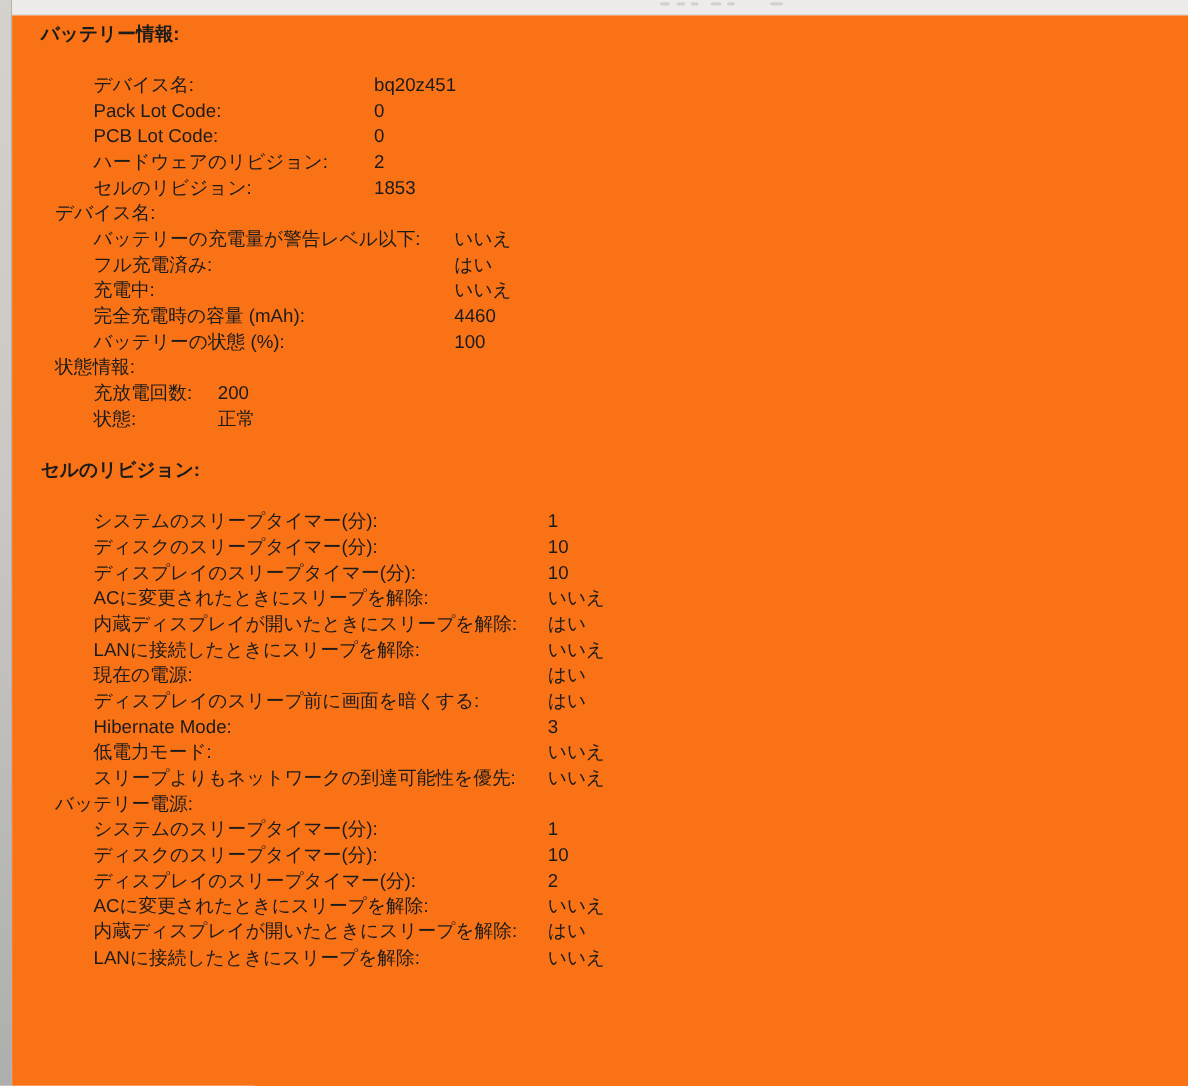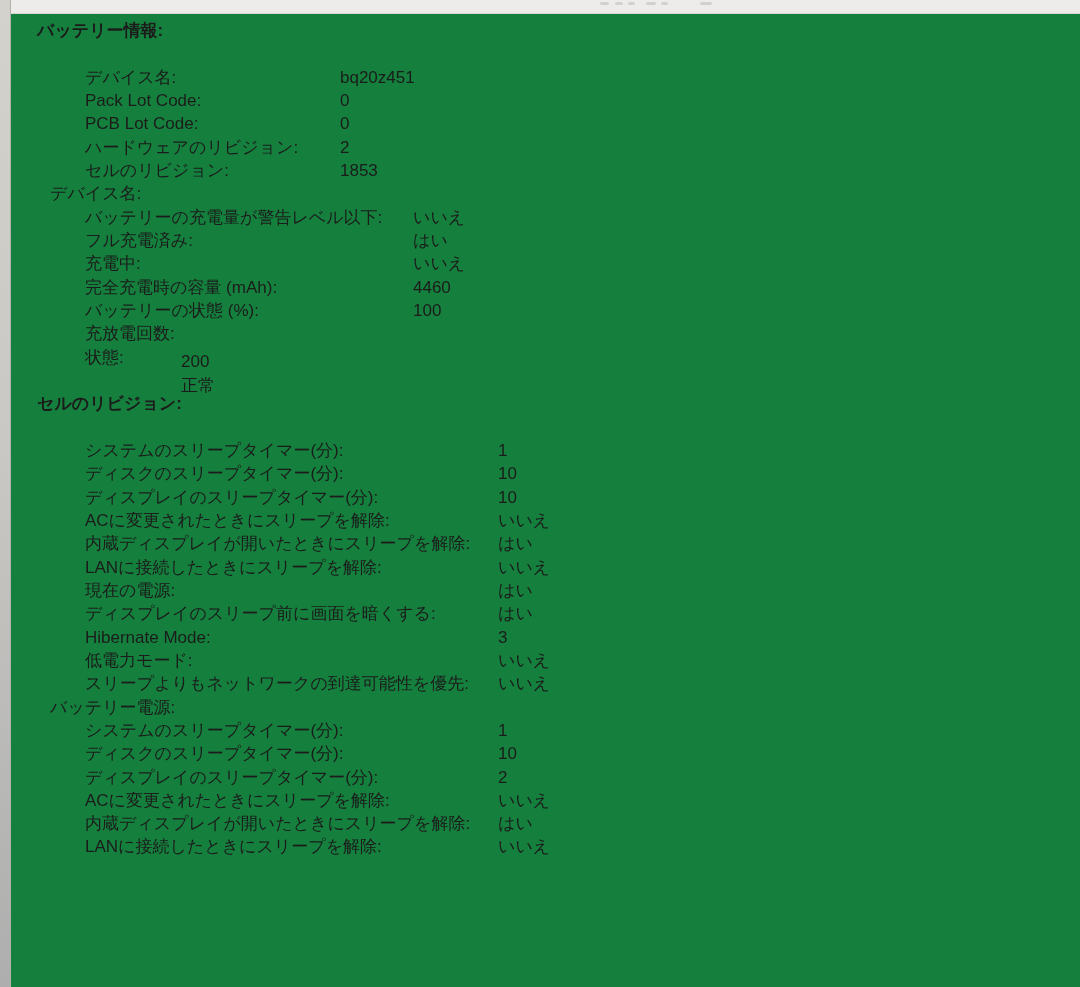--- a/index.html
+++ b/index.html
@@ -40,21 +40,21 @@
   .r2 { left: 604px; width: 8px; }
   .r3 { left: 617px; width: 7px; }
   .r4 { left: 635px; width: 10px; }
   .r5 { left: 650px; width: 7px; }
   .r6 { left: 689px; width: 12px; }
 
   
   .content {
     position: absolute;
     left: 11px; top: 14px; right: 0; bottom: 0;
-    background: #15803d;
+    background: #f97316;
     padding: 5px 0 0 26px;
     color: #1b1b1b;
     font-size: 17px;
     line-height: 23.33px;
     overflow: hidden;
     white-space: nowrap;
   }
 
   .section-title {
     margin: 0 0 23.33px 0;
@@ -77,21 +77,21 @@
     padding-left: 48px;
   }
   .row .value {
     position: absolute;
     top: 0;
   }
 
   
   .group[data-group="model"]         .value { left: 303px; }
   .group[data-group="charge"]        .value { left: 376px; }
-  .group[data-group="status"]        .value { left: 144px; margin-top: 28px; }
+  .group[data-group="status"]        .value { left: 161px; }
   .group[data-group="ac-power"]      .value,
   .group[data-group="battery-power"] .value { left: 461px; }
 </style>
 </head>
 <body>
 
 <div class="desktop-strip"></div>
 
 <div class="titlebar">
   <div class="remnant r1"></div>
@@ -162,20 +162,21 @@
   </div>
 
   <div class="row">
     <span class="label">バッテリーの状態 (%):</span>
     <span class="value">100</span>
   </div>
 </div>
   </div>
 
   <div class="group" data-group="status">
+    <div class="group-name">状態情報:</div>
     <div class="rows">
   <div class="row">
     <span class="label">充放電回数:</span>
     <span class="value">200</span>
   </div>
 
   <div class="row">
     <span class="label">状態:</span>
     <span class="value">正常</span>
   </div>

